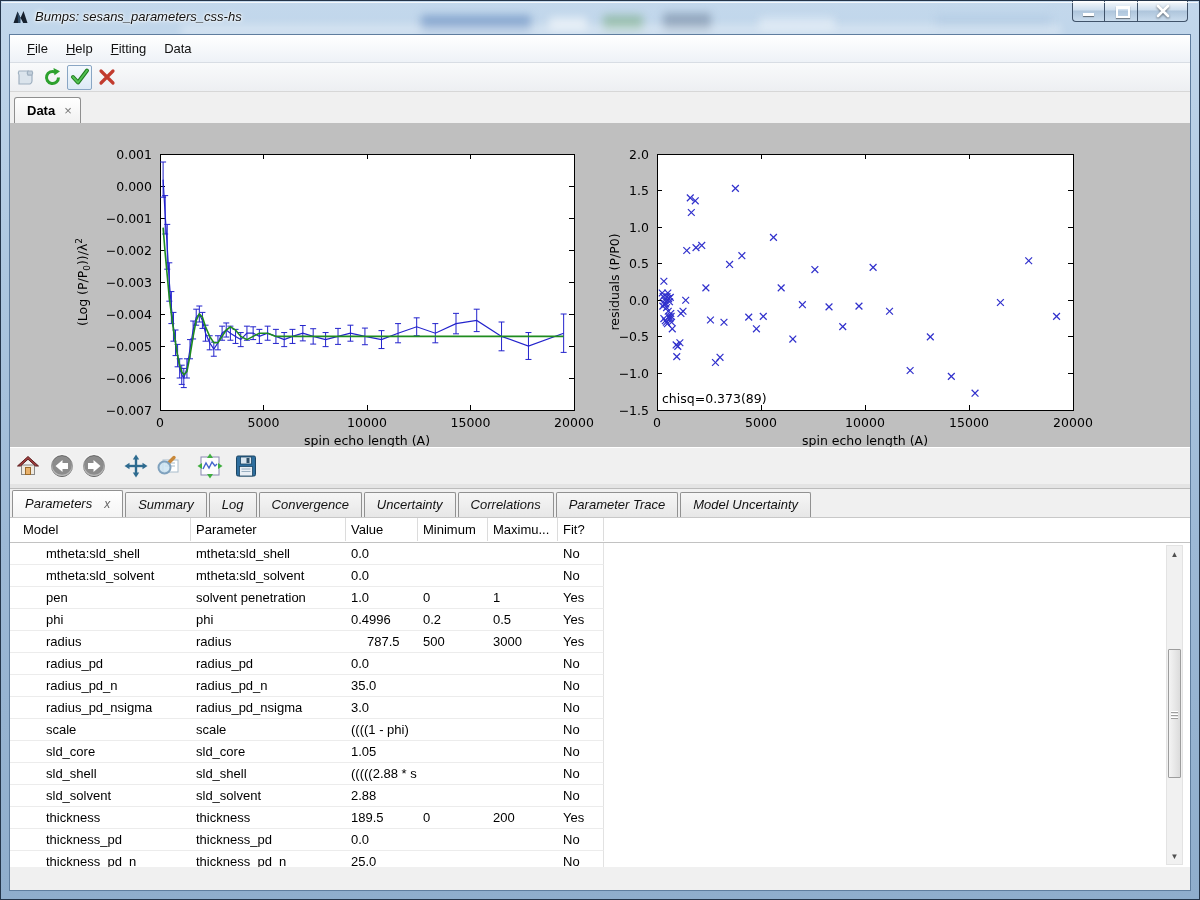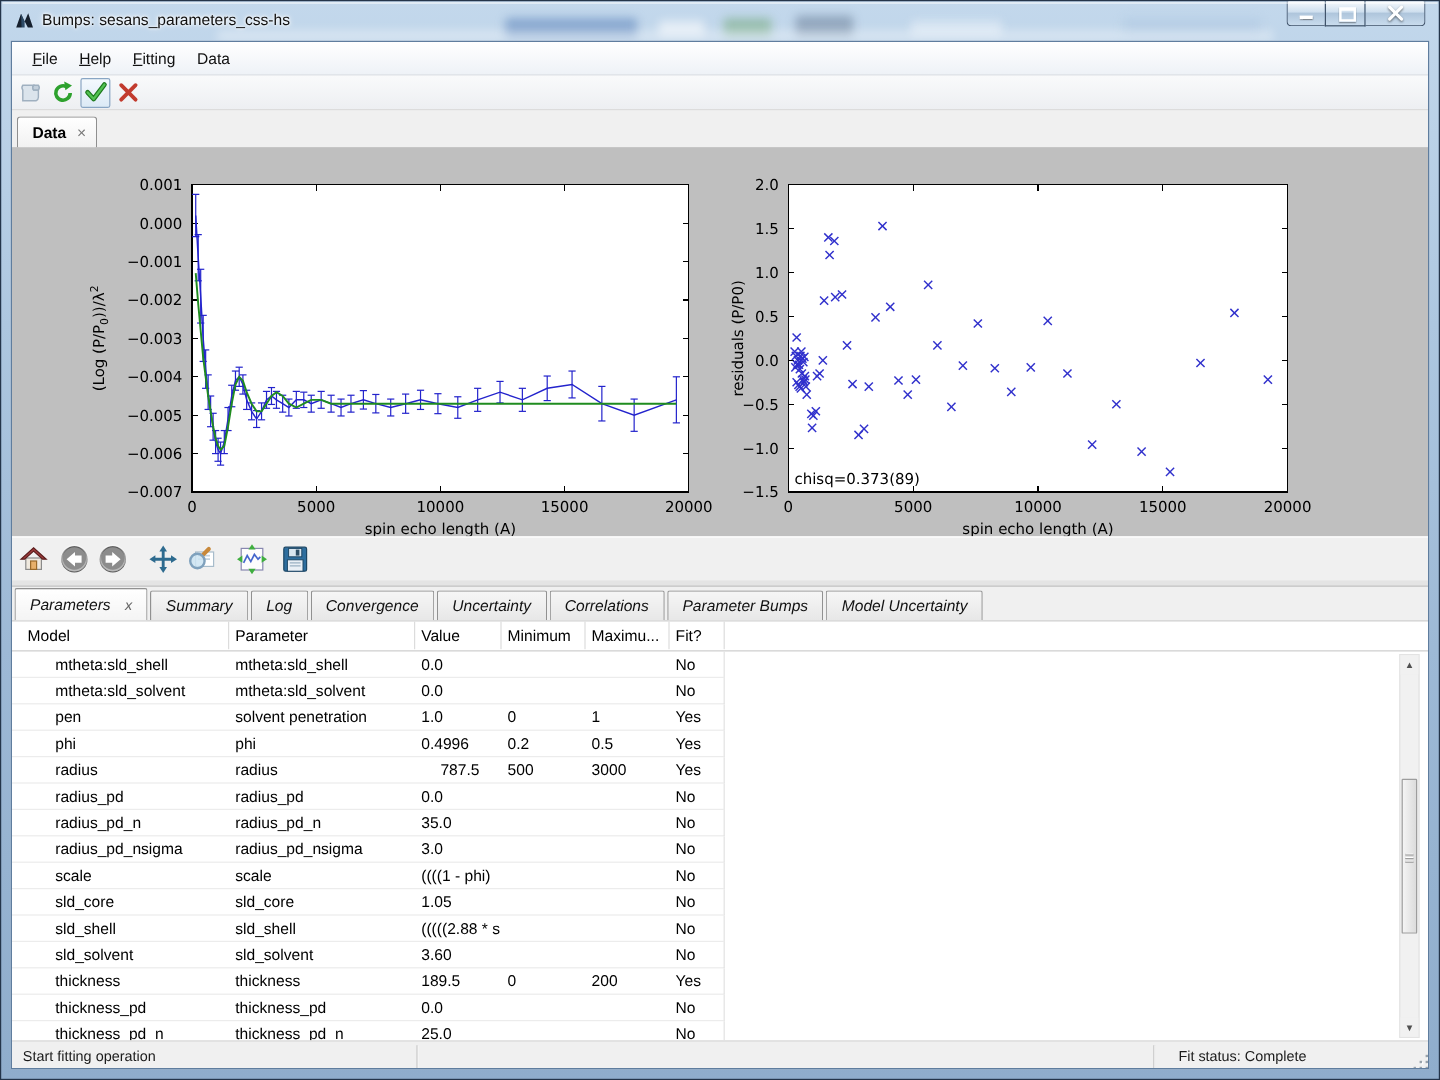--- a/index.html
+++ b/index.html
@@ -9,21 +9,21 @@
           background:linear-gradient(180deg,#c3d8ec 0%,#adc7e0 30%,#9db9d6 60%,#8fadcc 100%);
           border:1px solid #24354a;}
   .window::after{content:"";position:absolute;left:1px;right:1px;top:1px;height:1px;
                  background:rgba(255,255,255,.8);}
   
   .titlebar{position:absolute;left:0;top:0;right:0;height:33px;overflow:hidden;}
   .ghost{position:absolute;filter:blur(4px);border-radius:3px;}
   .title-icon{position:absolute;left:11px;top:8px;width:17px;height:17px;}
   .title-text{position:absolute;left:34px;top:0;height:37px;line-height:32px;
               font-size:13px;color:#101010;
-              text-shadow:0 0 6px #fff,0 0 3px #fff,0 0 2px #fff;}
+              text-shadow:0 0 6px #fff,0 0 3px #fff,0 0 2px #fff;font-style:italic;}
   .winbtns{position:absolute;top:0;right:11px;display:flex;height:21px;}
   .winbtn{box-sizing:border-box;height:21px;border:1px solid #40536a;border-top:none;
           background:linear-gradient(180deg,rgba(255,255,255,.85),rgba(215,228,240,.55) 45%,rgba(150,175,200,.45) 50%,rgba(205,222,238,.65));
           box-shadow:inset 0 1px 0 rgba(255,255,255,.7);position:relative;}
   .winbtn.min{width:32px;border-radius:0 0 0 4px;border-right:none;}
   .winbtn.max{width:34px;}
   .winbtn.close{width:50px;border-radius:0 0 4px 0;border-left:none;
           background:linear-gradient(180deg,#f3beb2,#e29685 45%,#d05e42 50%,#c0422a 85%,#d87а5e);}
   .glyph-min{position:absolute;left:10px;top:12px;width:11px;height:3px;background:#fff;
              box-shadow:0 1px 1px rgba(0,0,0,.5);}
@@ -621,21 +621,21 @@
 
     <div class="sash"></div>
 
     <div class="nb-tabs" id="nb-tabs">
         <div class="nb-tab active">Parameters<span class="tabx">x</span></div>
         <div class="nb-tab">Summary</div>
         <div class="nb-tab">Log</div>
         <div class="nb-tab">Convergence</div>
         <div class="nb-tab">Uncertainty</div>
         <div class="nb-tab">Correlations</div>
-        <div class="nb-tab">Parameter Bumps</div>
+        <div class="nb-tab">Parameter Trace</div>
         <div class="nb-tab">Model Uncertainty</div>
       </div>
 
     <div class="tbl-header" id="tbl-header">
         <div class="th" style="left: 0px; width: 181px; padding-left: 13px;">Model</div>
         <div class="th" style="left: 181px; width: 155px;">Parameter</div>
         <div class="th" style="left: 336px; width: 72px;">Value</div>
         <div class="th" style="left: 408px; width: 70px;">Minimum</div>
         <div class="th" style="left: 478px; width: 70px;">Maximu...</div>
         <div class="th" style="left: 548px; width: 46px;">Fit?</div>
@@ -725,21 +725,21 @@
           <div class="td" style="left: 0px; width: 181px; padding-left: 36px;">sld_shell</div>
           <div class="td" style="left: 181px; width: 155px;">sld_shell</div>
           <div class="td" style="left: 336px; width: 72px;">(((((2.88 * s</div>
           <div class="td" style="left: 408px; width: 70px;"></div>
           <div class="td" style="left: 478px; width: 70px;"></div>
           <div class="td" style="left: 548px; width: 46px;">No</div>
         </div>
         <div class="tr">
           <div class="td" style="left: 0px; width: 181px; padding-left: 36px;">sld_solvent</div>
           <div class="td" style="left: 181px; width: 155px;">sld_solvent</div>
-          <div class="td" style="left: 336px; width: 72px;">3.60</div>
+          <div class="td" style="left: 336px; width: 72px;">2.88</div>
           <div class="td" style="left: 408px; width: 70px;"></div>
           <div class="td" style="left: 478px; width: 70px;"></div>
           <div class="td" style="left: 548px; width: 46px;">No</div>
         </div>
         <div class="tr">
           <div class="td" style="left: 0px; width: 181px; padding-left: 36px;">thickness</div>
           <div class="td" style="left: 181px; width: 155px;">thickness</div>
           <div class="td" style="left: 336px; width: 72px;">189.5</div>
           <div class="td" style="left: 408px; width: 70px;">0</div>
           <div class="td" style="left: 478px; width: 70px;">200</div>
@@ -768,29 +768,15 @@
       <div class="vs-thumb" style="top:103px;height:129px;">
         <div class="vs-grip">
             <div></div>
             <div></div>
             <div></div>
           </div>
       </div>
       <div class="vs-btn" style="bottom:0;">▼</div>
     </div>
 
-    <div class="statusbar">
-      <span class="status-text" style="left:0;">Start fitting operation</span>
-      <div class="status-div" style="left:337px;"></div>
-      <div class="status-div" style="left:951px;"></div>
-      <span class="status-text" style="left:963px;">Fit status: Complete</span>
-      <div class="grip">
-        <i style="right:0;bottom:0;"></i>
-          <i style="right:5px;bottom:0;"></i>
-          <i style="right:10px;bottom:0;"></i>
-        <i style="right:0;bottom:5px;"></i>
-          <i style="right:5px;bottom:5px;"></i>
-        <i style="right:0;bottom:10px;"></i>
-      </div>
-    </div>
 
   </div>
 </div>
 
 </body></html>

